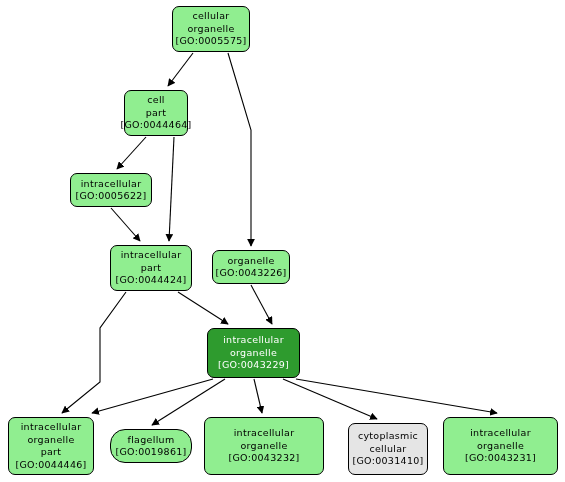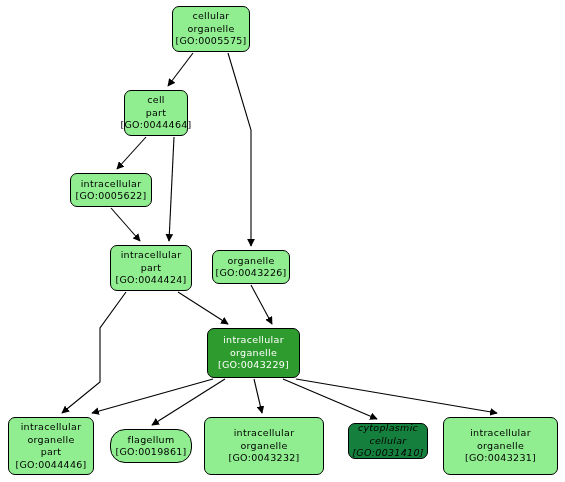--- a/index.html
+++ b/index.html
@@ -116,21 +116,21 @@
     <span class="ln">flagellum</span>
     <span class="goid">[GO:0019861]</span>
   </div>
 
   <div class="node" id="n8" style="left: 204px; top: 417px; width: 120px; height: 58px; background: rgb(144, 238, 144); color: rgb(0, 0, 0);">
     <span class="ln">intracellular</span>
     <span class="ln">organelle</span>
     <span class="goid">[GO:0043232]</span>
   </div>
 
-  <div class="node" id="n9" style="left: 348px; top: 423px; width: 80px; height: 36px; background: #15803d; color: rgb(0, 0, 0); font-style: italic;">
+  <div class="node" id="n9" style="left: 348px; top: 423px; width: 80px; height: 52px; background: #e5e5e5; color: rgb(0, 0, 0);">
     <span class="ln">cytoplasmic</span>
     <span class="ln">cellular</span>
     <span class="goid">[GO:0031410]</span>
   </div>
 
   <div class="node" id="n10" style="left: 443px; top: 417px; width: 115px; height: 58px; background: rgb(144, 238, 144); color: rgb(0, 0, 0);">
     <span class="ln">intracellular</span>
     <span class="ln">organelle</span>
     <span class="goid">[GO:0043231]</span>
   </div>

